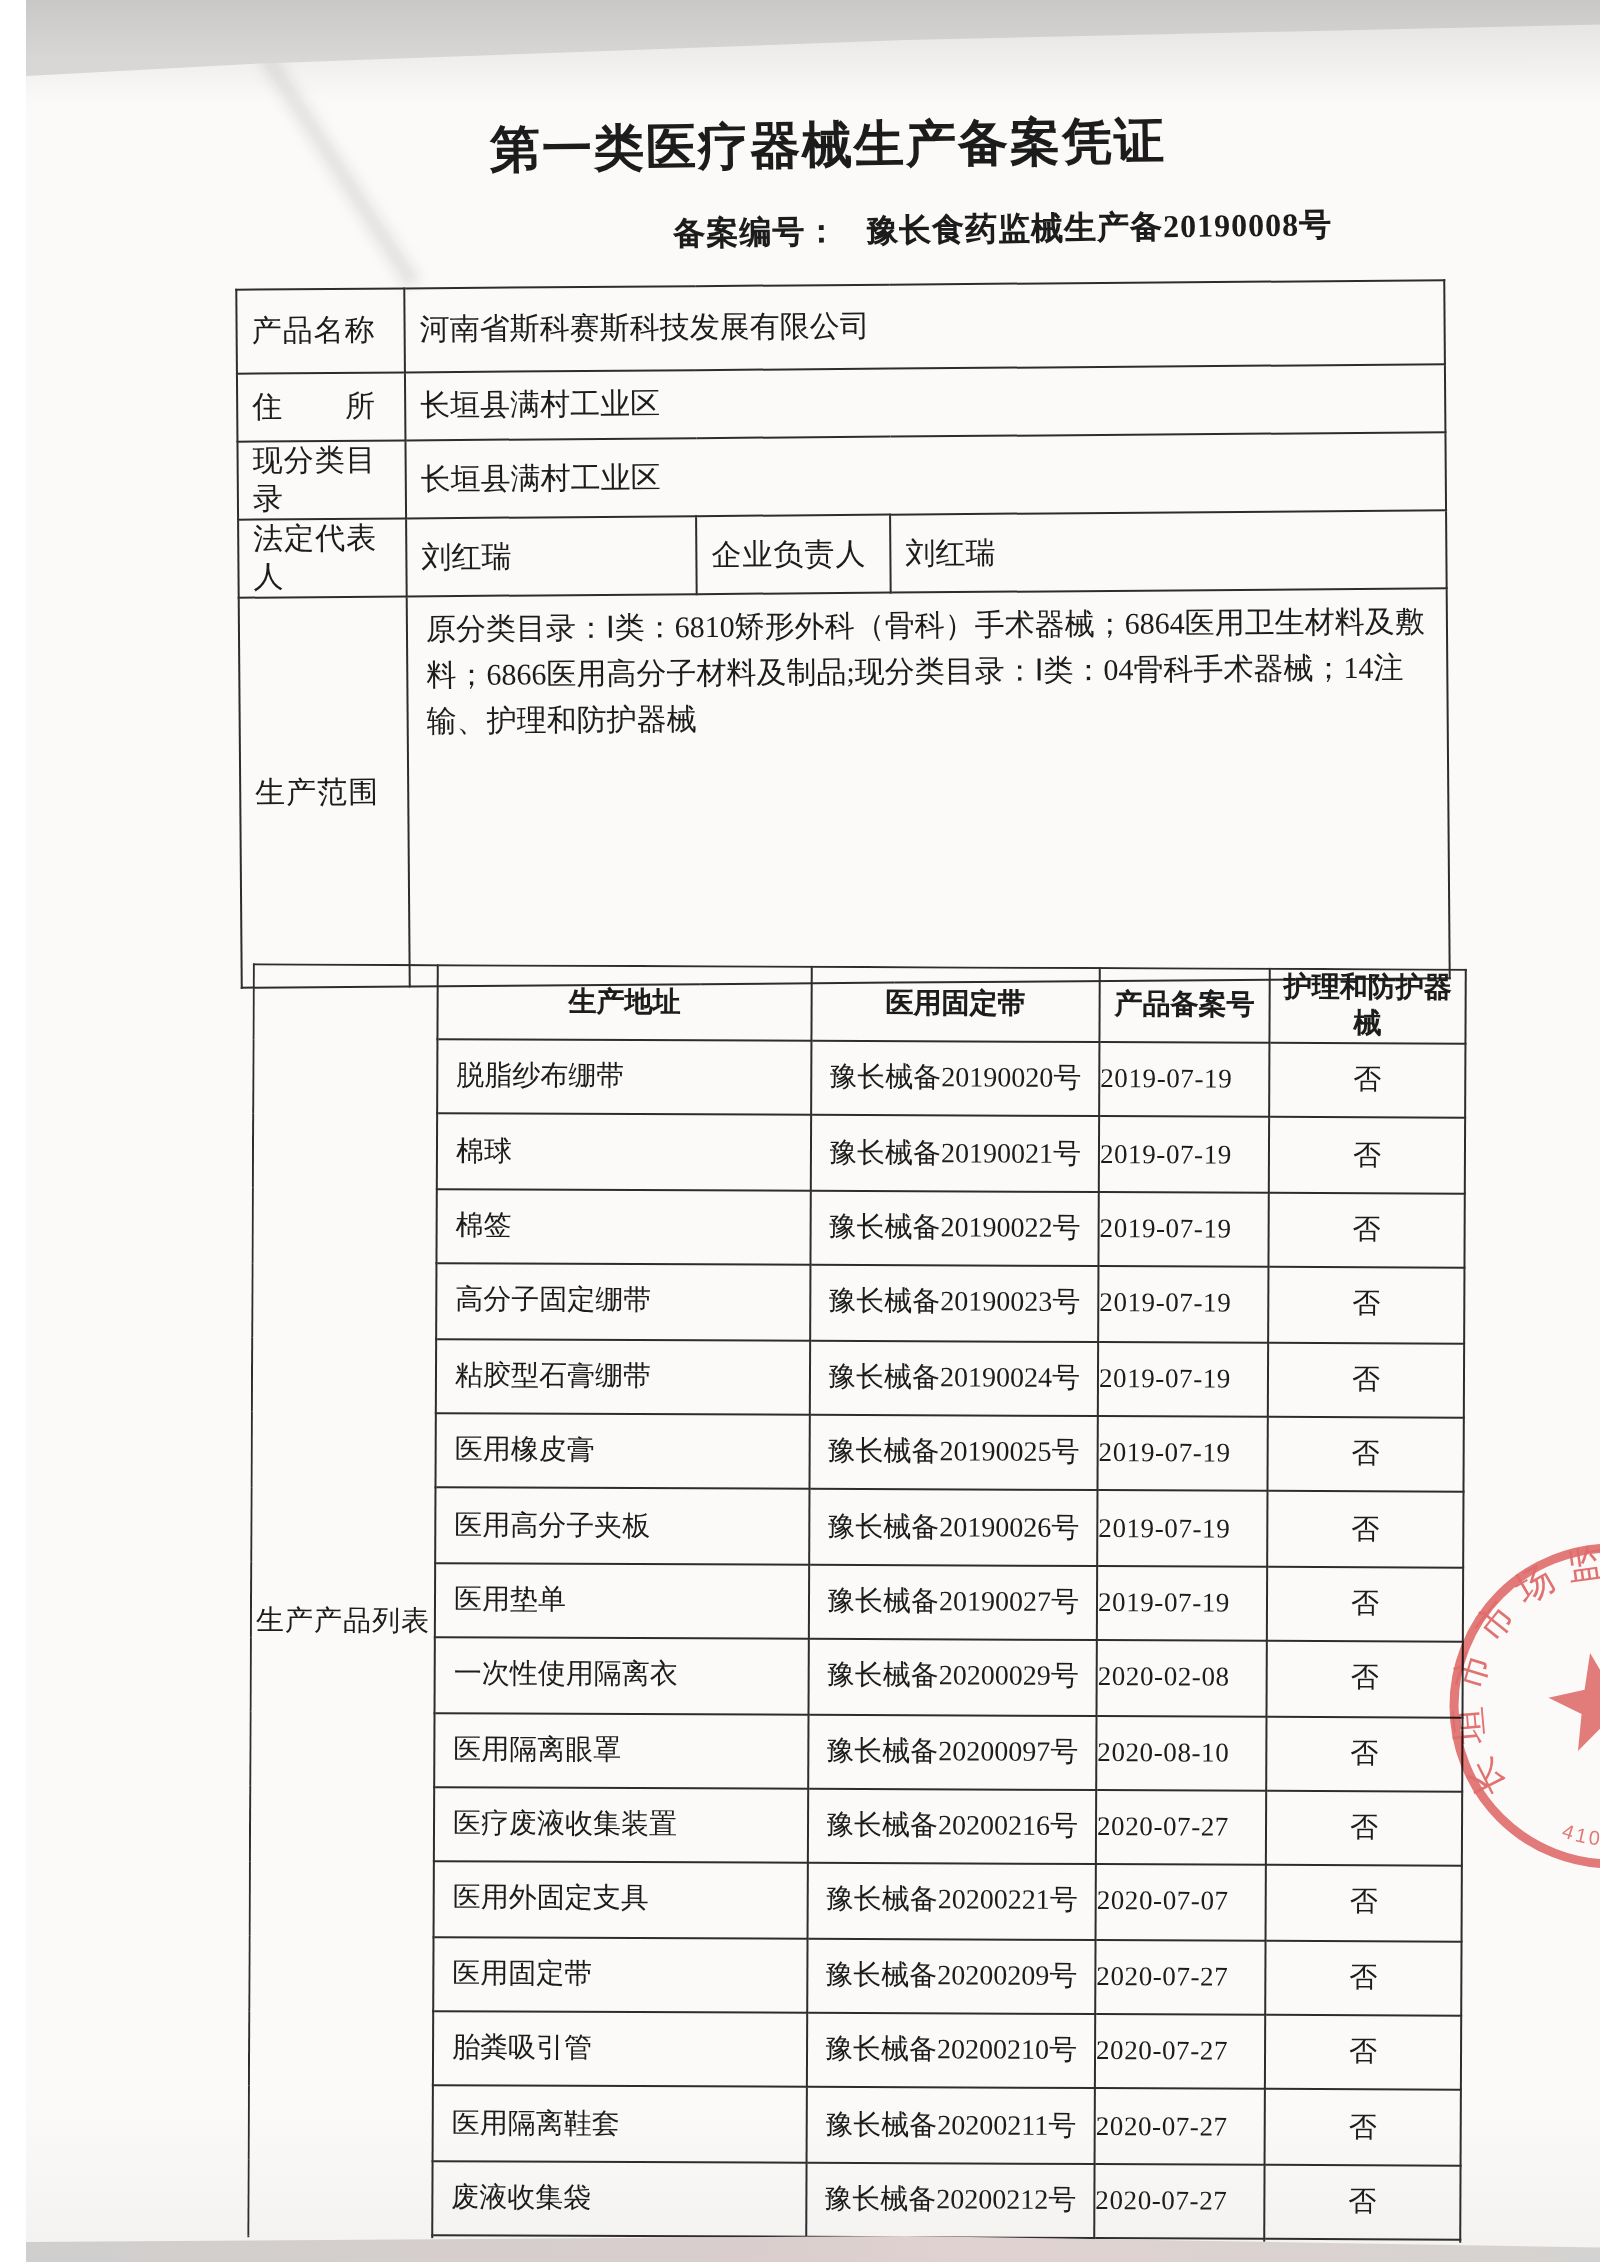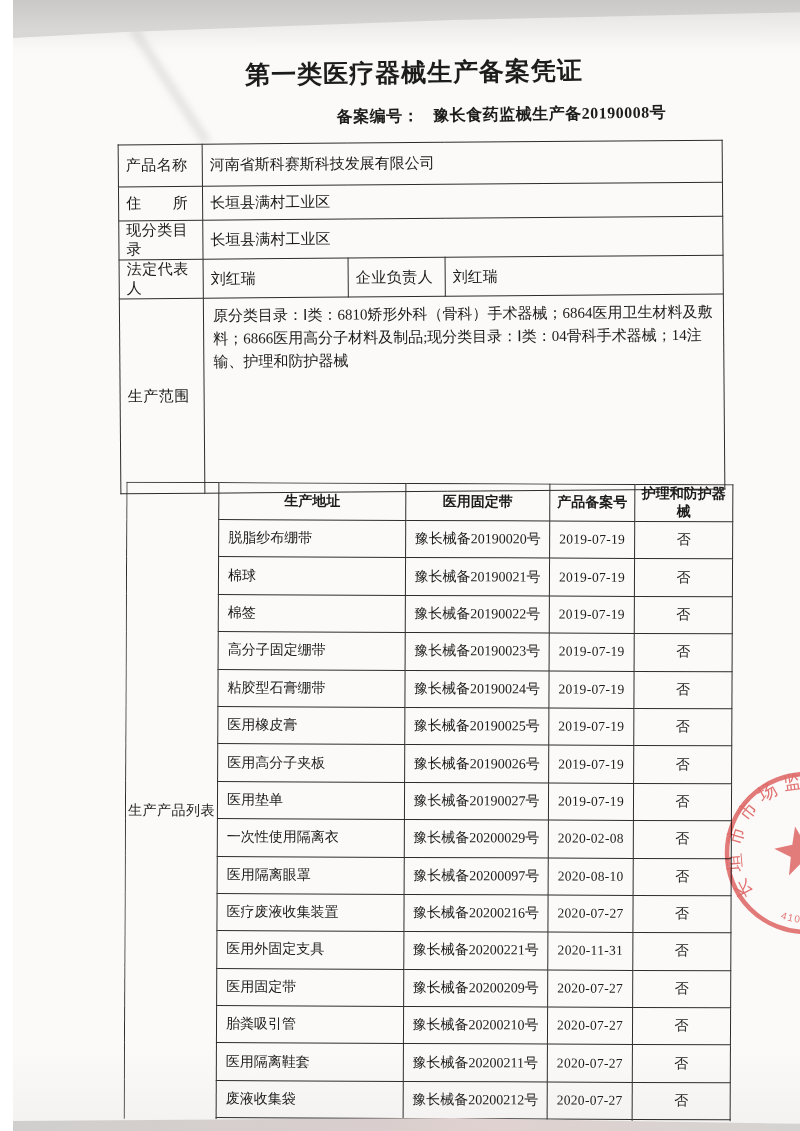--- a/index.html
+++ b/index.html
@@ -32,21 +32,21 @@
   .info td.scope-val{vertical-align:top;padding:6px 9px 0 9px;line-height:23px;}
   
   .prod-wrap{position:absolute;left:112px;top:483px;width:609px;height:637px;
     overflow:hidden;transform:rotate(0.25deg);}
   .products{width:606px;}
   .products td,.products th{border:1.6px solid #2d2d2d;font-size:14px;overflow:hidden;}
   .products th{font-weight:600;height:27px;text-align:center;padding:0;}
   .products td.listlab{text-align:center;font-size:14px;letter-spacing:0.5px;vertical-align:middle;}
   .products td.c0{text-align:left;padding-left:9px;}
   .products td.c1{text-align:center;padding:0;}
-  .products td.c2{text-align:center;padding:0;font-size:13.5px;letter-spacing:0.3px;}
+  .products td.c2{text-align:left;padding:0;font-size:13.5px;letter-spacing:0.3px;}
   .products td.c3{text-align:center;padding:0;}
   
   .seal{position:absolute;left:700px;top:760px;width:100px;height:185px;
     mix-blend-mode:multiply;opacity:0.88;pointer-events:none;}
 </style>
 </head>
 <body>
 
 <div class="scan">
   <div class="bottom-band"></div>
@@ -176,21 +176,21 @@
             </tr>
             <tr style="height: 37.4px;">
               <td class="c0">医疗废液收集装置</td>
               <td class="c1">豫长械备20200216号</td>
               <td class="c2">2020-07-27</td>
               <td class="c3">否</td>
             </tr>
             <tr style="height: 37.4px;">
               <td class="c0">医用外固定支具</td>
               <td class="c1">豫长械备20200221号</td>
-              <td class="c2">2020-11-31</td>
+              <td class="c2">2020-07-07</td>
               <td class="c3">否</td>
             </tr>
             <tr style="height: 37.4px;">
               <td class="c0">医用固定带</td>
               <td class="c1">豫长械备20200209号</td>
               <td class="c2">2020-07-27</td>
               <td class="c3">否</td>
             </tr>
             <tr style="height: 37.4px;">
               <td class="c0">胎粪吸引管</td>

